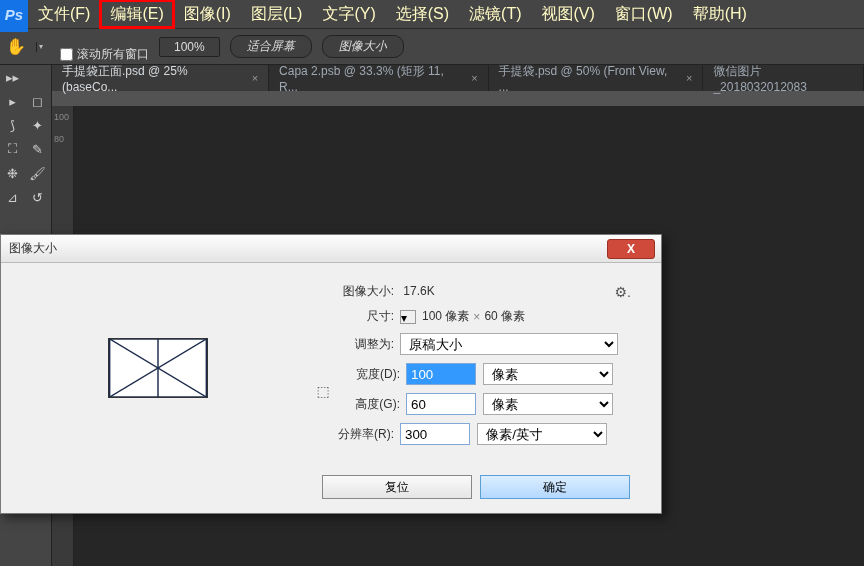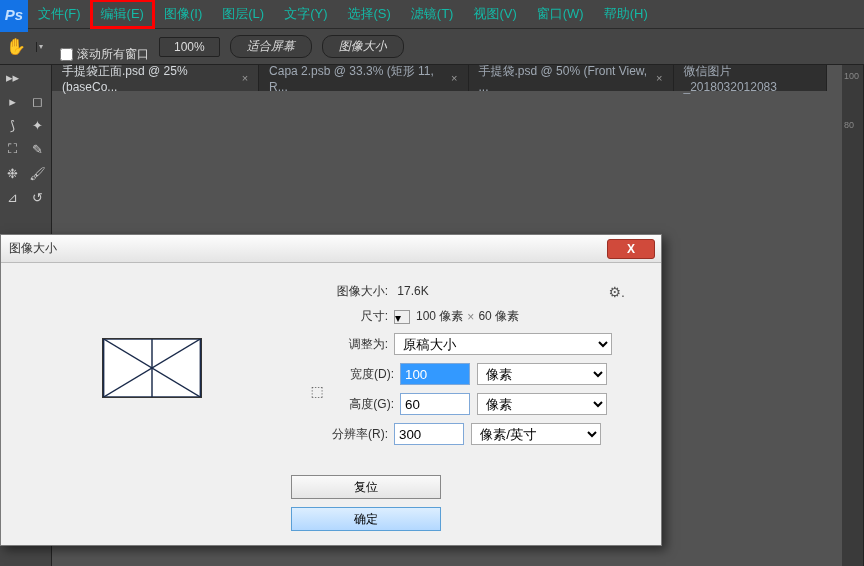--- a/index.html
+++ b/index.html
@@ -1,21 +1,21 @@
 <!DOCTYPE html>
 <html><head>
 <meta charset="utf-8">
 <style>
 * { box-sizing: border-box; margin: 0; padding: 0; font-family: "Microsoft YaHei", Arial, sans-serif; }
 body { background: #535353; width: 864px; height: 566px; overflow: hidden; position: relative; }
 
 
 .menubar { background: #454545; height: 29px; display: flex; align-items: center; padding-left: 0; border-bottom: 1px solid #2a2a2a; }
 .ps-logo { width: 28px; height: 36px; background: #1473e6; color: #c2e0ff; display: flex; align-items: center; justify-content: center; font-weight: bold; font-style: italic; font-size: 15px; }
-.menu-item { color: #14b8a6; font-size: 13px; padding: 0 10px; height: 28px; display: flex; align-items: center; cursor: pointer; }
+.menu-item { color: #fef9c3; font-size: 16px; padding: 0 10px; height: 28px; display: flex; align-items: center; cursor: pointer; }
 .menu-item.highlighted { outline: 3px solid #ff0000; outline-offset: -2px; position: relative; }
 
 
 .optbar { background: #454545; height: 36px; display: flex; align-items: center; padding-left: 6px; border-bottom: 1px solid #222; gap: 10px; }
 .hand-icon { width: 20px; height: 22px; display:flex; align-items:center; justify-content:center; color:#ccc; font-size:16px; }
 .opt-drop { width: 14px; height: 10px; border-left: 1px solid #222; padding-left:2px; font-size:8px; color:#bbb; }
 .opt-check { display:flex; align-items:center; color:#ddd; font-size:12px; gap:4px;margin-top:16px; }
 .opt-check input { width:13px; height:13px; }
 .opt-btn { background: #3f3f3f; border: 1px solid #222; color: #ddd; font-size: 12px; padding: 2px 16px; border-radius: 10px; cursor:pointer;font-style:italic; }
 .zoom-box { background: #3f3f3f; border: 1px solid #222; color:#ddd; font-size:12px; padding:2px 14px; border-radius:2px; }
@@ -41,43 +41,43 @@
 
 
 .canvas-img { position:absolute; left:120px; top:220px; width:240px; height:140px; background:#fff; border:1px solid #999; }
 .canvas-img svg { width:100%; height:100%; display:block; }
 
 
 .dialog { position:absolute; left:0; top:234px; width:662px; background:#f0f0f0; border:1px solid #7a7a7a; box-shadow: 4px 4px 10px rgba(0,0,0,0.5); font-size:12px; }
 .dlg-title { height:28px; background: linear-gradient(#fdfdfd,#e4e4e4); border-bottom:1px solid #bbb; display:flex; align-items:center; justify-content:space-between; padding: 0 0 0 8px; }
 .dlg-title span { color:#333;text-align:right; }
 .dlg-close { background:#d04a3b; border:1px solid #9a2f24; border-radius:3px; width:48px; height:20px; color:#fff; display:flex; align-items:center; justify-content:center; font-weight:bold; margin-right:6px; cursor:pointer; }
-.dlg-body { display:flex; padding: 20px 12px 12px 6px; gap: 12px; }
+.dlg-body { display:flex; padding: 20px 12px 12px 12px; gap: 12px; }
 .dlg-left { width: 290px; display:flex; align-items:center; justify-content:center; }
 .thumb { width:100px; height:60px; background:#fff; border:1px solid #333; }
 .thumb svg { width:100%; height:100%; display:block; }
 .dlg-right { flex:1; }
 .dlg-row { display:flex; align-items:center; margin-bottom:8px; }
 .dlg-label { width: 85px; text-align:right; padding-right:6px; color:#333; }
 .dlg-val { color:#333; }
 .dlg-dim-icon { width:16px; height:14px; border:1px solid #999; margin-right:6px; display:inline-block; }
 .dlg-select { border:1px solid #aaa; background:#fff; height:22px; padding: 0 4px; }
 .dlg-select.wide { width: 218px; }
 .dlg-input { border:1px solid #7fa8d8; background:#fff; width:70px; height:22px; padding:0 4px; }
 .dlg-input.sel { background:#3399ff; color:#fff; }
 .dlg-unit { width:130px; }
 .link-icon { font-size:14px; color:#555; margin-right:6px; }
 .gear { color:#555; font-size:14px; cursor:pointer; }
 .dlg-top { display:flex; justify-content:space-between; align-items:center; margin-bottom:8px; width: 316px;}
-.dlg-buttons { display:flex; gap:8px; justify-content:center; padding: 10px 0 14px 0; border-top:0; margin-left: 290px; flex-direction: column; }
+.dlg-buttons { display:flex; gap:8px; justify-content:center; padding: 10px 0 14px 0; border-top:0; margin-left: 290px; }
 .dlg-btn { width:150px; height:24px; border:1px solid #888; background: linear-gradient(#fafafa,#e5e5e5); cursor:pointer; font-size:12px; }
 .dlg-btn.primary { background: linear-gradient(#dceeff,#b3d8ff); border:1px solid #5a9fd6; }
 .dlg-check { margin-right:4px; }
 .dim-cross { color:#888; margin: 0 4px; }
-.content-col { flex:1; display:flex; flex-direction:row;gap:15px; }
+.content-col { flex:1; display:flex; flex-direction:column;gap:15px; }
 .workspace { flex:1; display:flex; }
 </style>
 </head>
 <body>
 
 <div class="menubar">
   <div class="ps-logo">Ps</div>
   <div class="menu-item">文件(F)</div>
   <div class="menu-item highlighted">编辑(E)</div>
   <div class="menu-item">图像(I)</div>
@@ -144,21 +144,21 @@
           <span>手提袋.psd @ 50% (Front View, ...</span>
           <span class="close">×</span>
         </div>
       <div class="tab">
           <span>微信图片_2018032012083</span>
         </div>
     </div>
     <div class="workspace">
       <div class="ruler-v">
         <div class="tick" style="top:6px;">100</div>
-        <div class="tick" style="top:55px;">80</div>
+        <div class="tick" style="top:28px;">80</div>
       </div>
       <div class="canvas">
         <div class="canvas-img">
           <svg viewBox="0 0 240 140">
             <rect x="0" y="0" width="240" height="140" fill="#fff" stroke="#1a2a4a" stroke-width="3"></rect>
             <line x1="0" y1="0" x2="240" y2="140" stroke="#1a2a4a" stroke-width="3"></line>
             <line x1="240" y1="0" x2="0" y2="140" stroke="#1a2a4a" stroke-width="3"></line>
             <line x1="120" y1="0" x2="120" y2="140" stroke="#1a2a4a" stroke-width="3"></line>
           </svg>
         </div>

